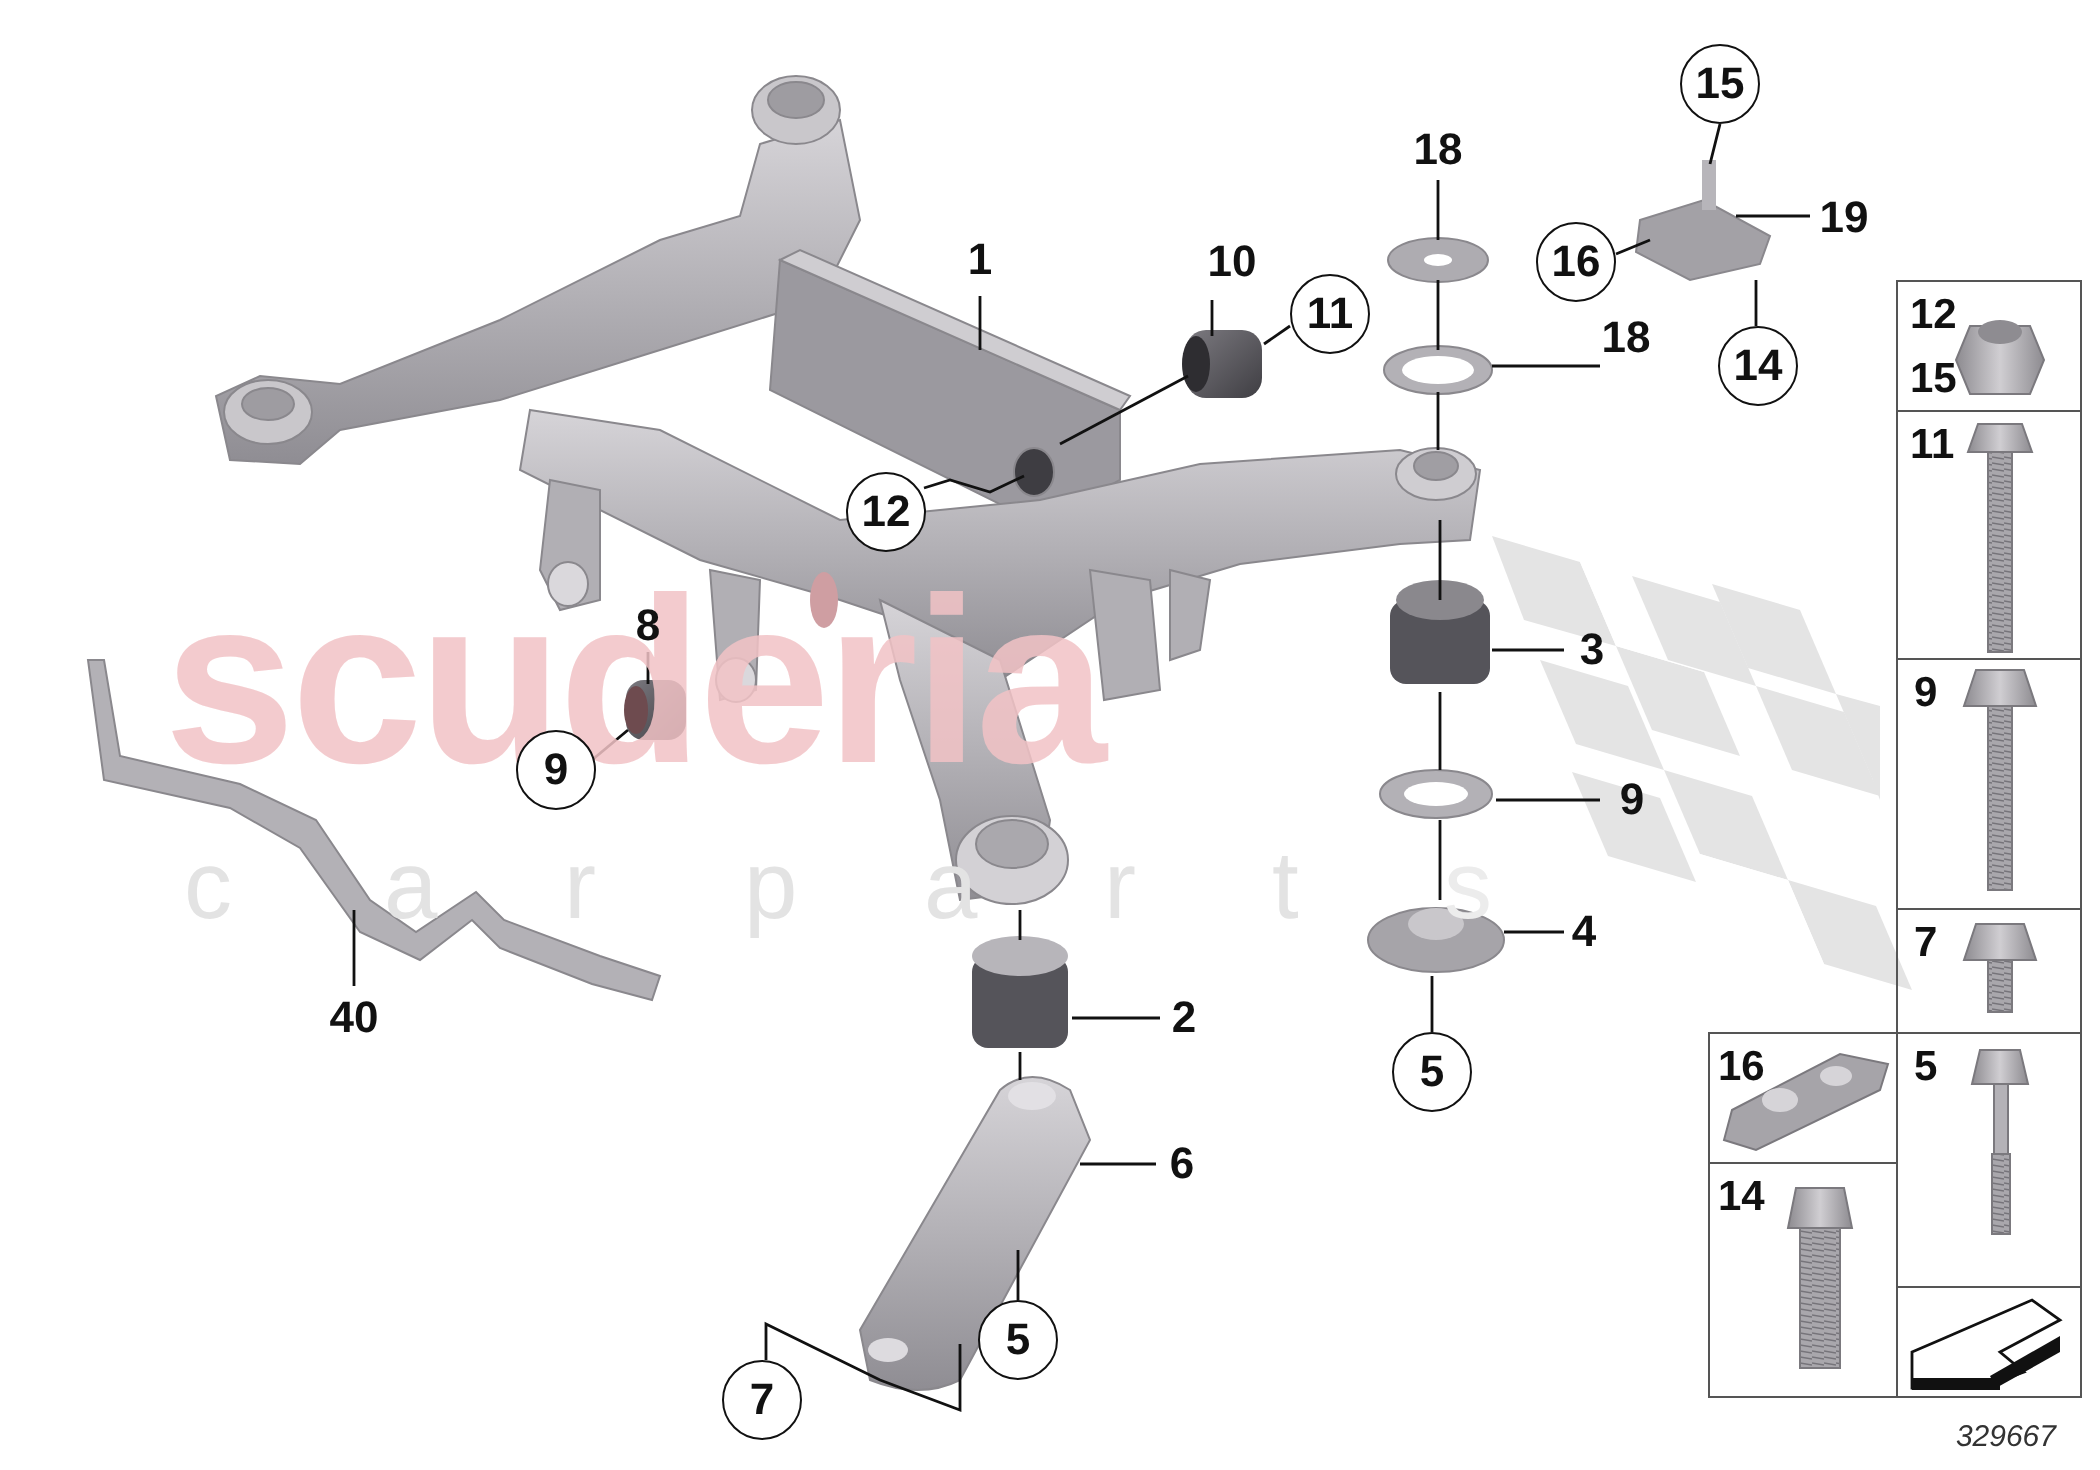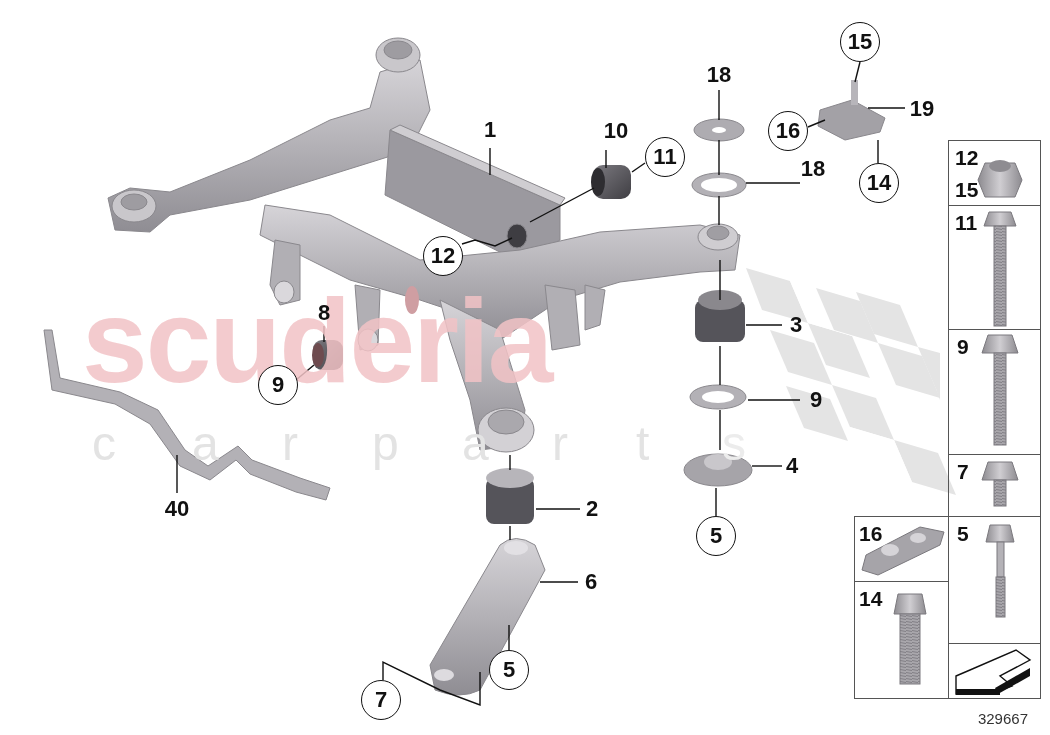--- a/index.html
+++ b/index.html
@@ -14,21 +14,21 @@
              background:#fff; box-sizing:border-box; }
   .watermark-main { position:absolute; left:82px; top:282px; font-size:118px;
              font-weight:bold; color:#f2c3c6; letter-spacing:-2px;
              font-family:"Liberation Sans", sans-serif; opacity:.85; line-height:1; }
   .watermark-sub { position:absolute; top:420px; font-size:48px; color:#e3e3e3;
              font-family:"Liberation Sans", sans-serif; line-height:1; }
   .panel { position:absolute; border:1.4px solid #555; box-sizing:border-box; background:transparent; }
   .panel-label { position:absolute; font-weight:bold; font-size:21px; color:#111;
                  font-family:"Liberation Sans", sans-serif; line-height:1; }
   .diagram-id { position:absolute; right:22px; bottom:8px; font-size:15px; color:#333;
-                font-family:"Liberation Sans", sans-serif; }
+                font-family:"Liberation Sans", sans-serif;font-style:italic; }
 </style>
 </head>
 <body>
 
 <div id="diagram">
   <svg width="1050" height="735" viewBox="0 0 1050 735">
     <defs>
       <linearGradient id="gMetal" x1="0" y1="0" x2="0" y2="1">
         <stop offset="0" stop-color="#d6d4d8"></stop>
         <stop offset=".5" stop-color="#b3b1b6"></stop>

